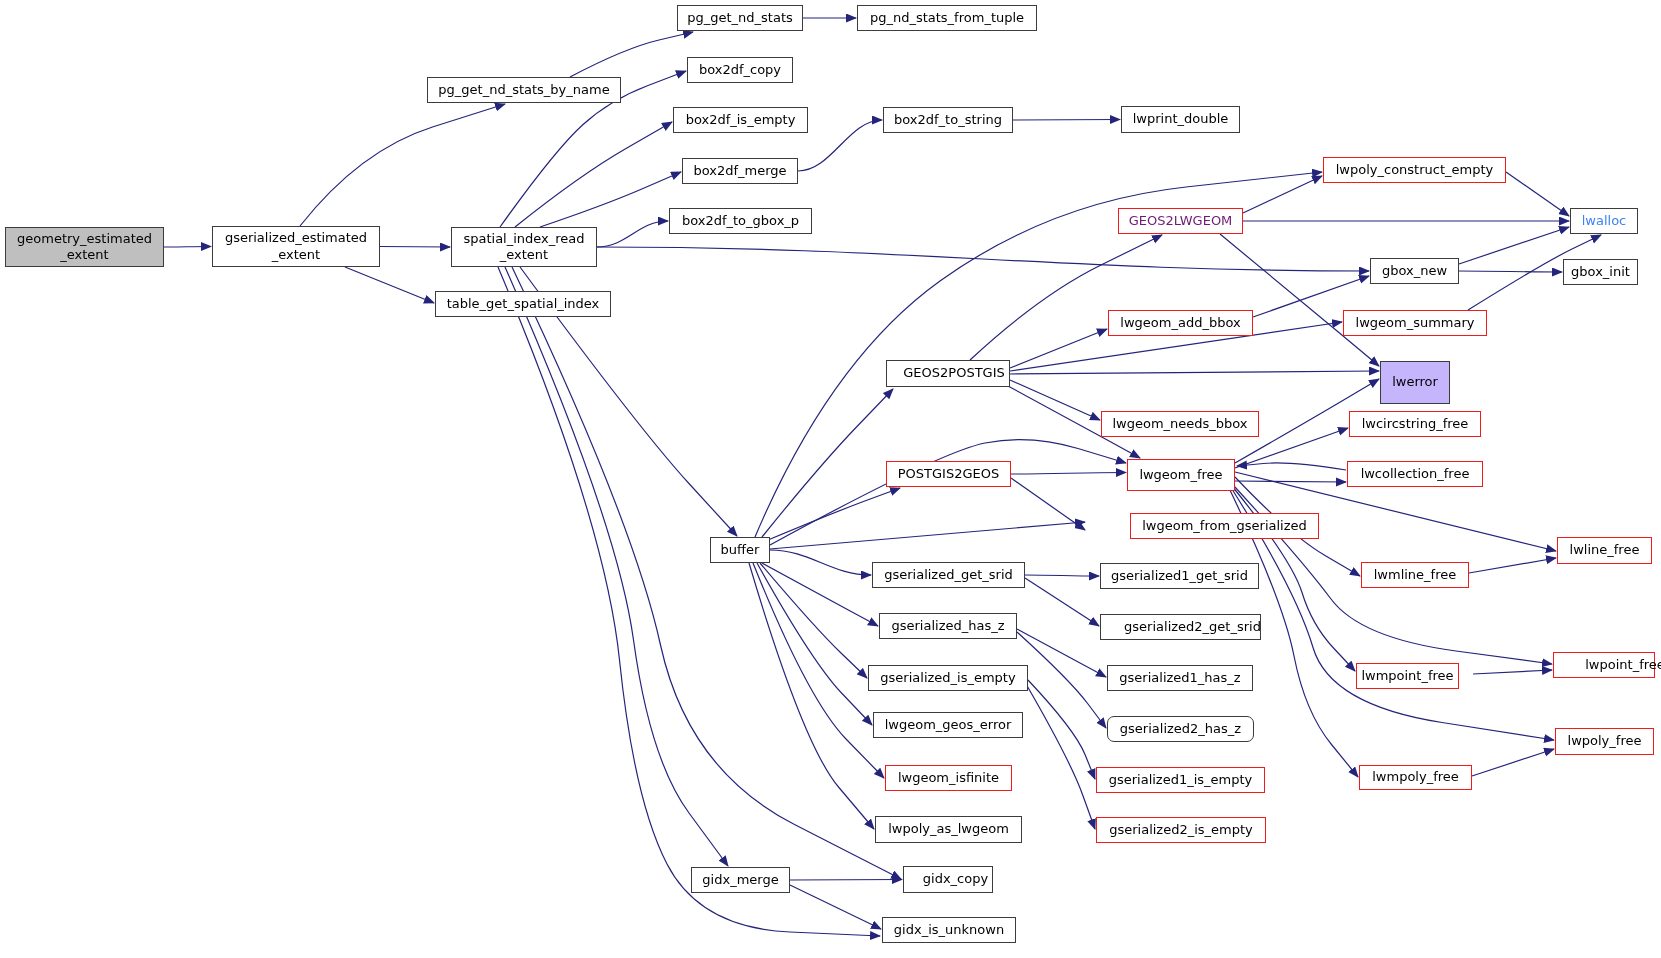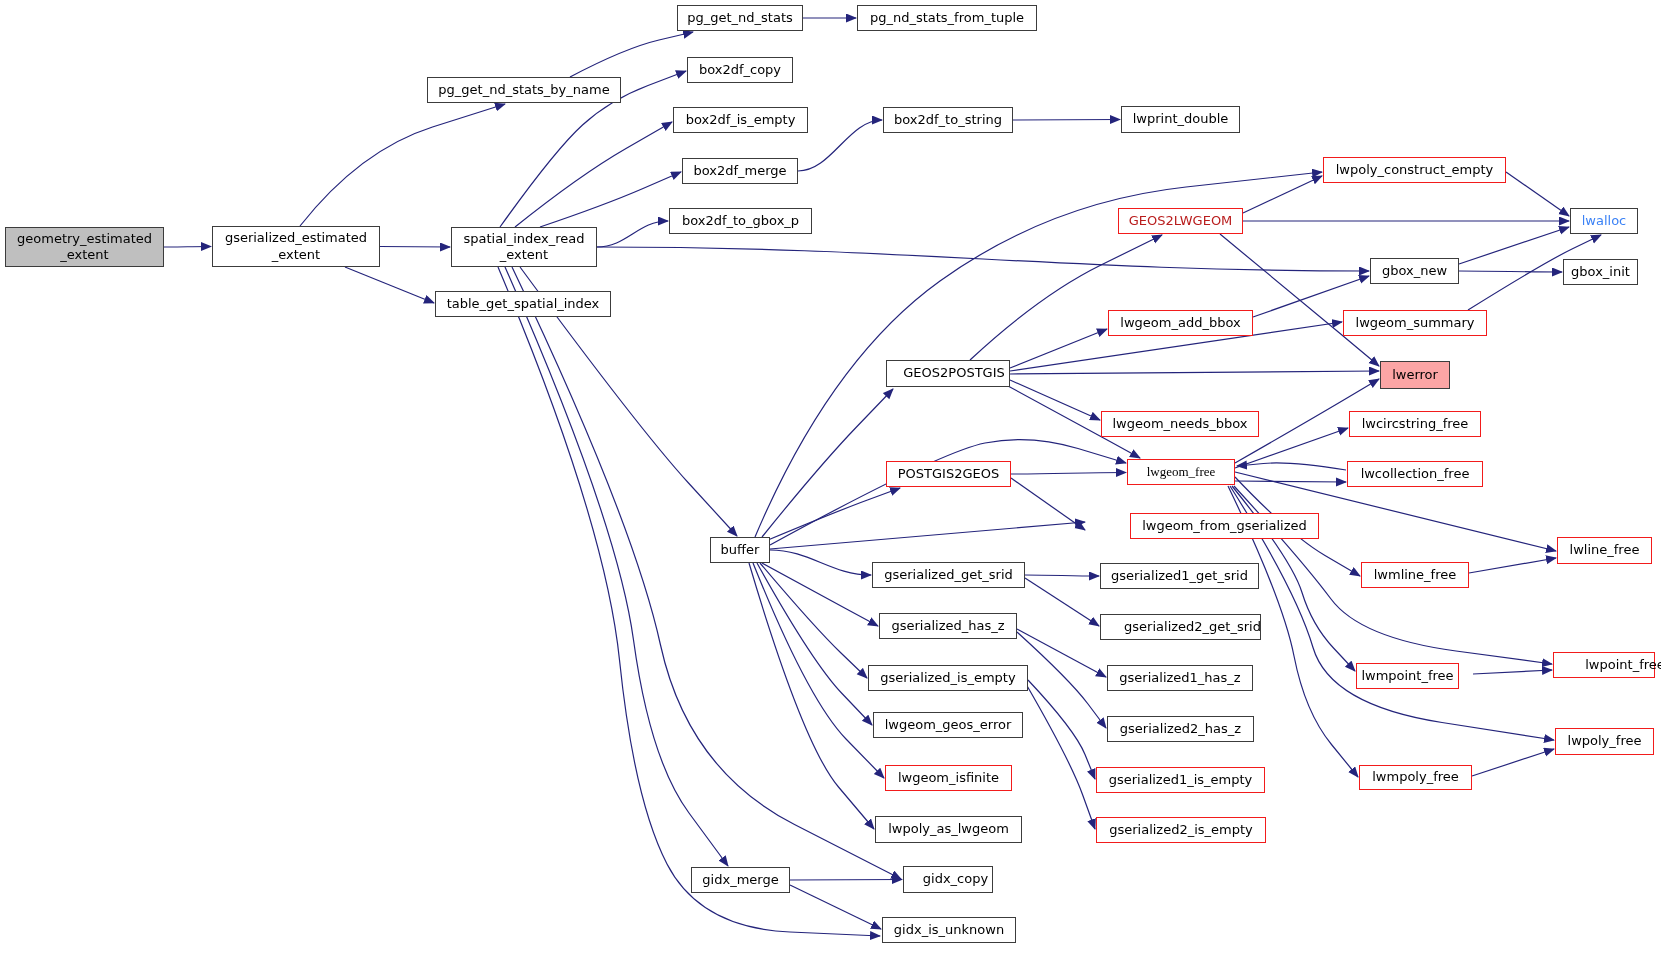--- a/index.html
+++ b/index.html
@@ -98,47 +98,47 @@
     <div class="node" style="left: 427px; top: 77px; width: 194px; height: 26px; border-color: rgb(60, 60, 60); background: rgb(255, 255, 255); color: rgb(0, 0, 0);">pg_get_nd_stats_by_name</div>
     <div class="node" style="left: 677px; top: 5px; width: 126px; height: 26px; border-color: rgb(60, 60, 60); background: rgb(255, 255, 255); color: rgb(0, 0, 0);">pg_get_nd_stats</div>
     <div class="node" style="left: 857px; top: 5px; width: 180px; height: 26px; border-color: rgb(60, 60, 60); background: rgb(255, 255, 255); color: rgb(0, 0, 0);">pg_nd_stats_from_tuple</div>
     <div class="node" style="left: 687px; top: 57px; width: 106px; height: 26px; border-color: rgb(60, 60, 60); background: rgb(255, 255, 255); color: rgb(0, 0, 0);">box2df_copy</div>
     <div class="node" style="left: 673px; top: 107px; width: 135px; height: 26px; border-color: rgb(60, 60, 60); background: rgb(255, 255, 255); color: rgb(0, 0, 0);">box2df_is_empty</div>
     <div class="node" style="left: 883px; top: 107px; width: 130px; height: 26px; border-color: rgb(60, 60, 60); background: rgb(255, 255, 255); color: rgb(0, 0, 0);">box2df_to_string</div>
     <div class="node" style="left: 1121px; top: 106px; width: 119px; height: 27px; border-color: rgb(60, 60, 60); background: rgb(255, 255, 255); color: rgb(0, 0, 0);">lwprint_double</div>
     <div class="node" style="left: 682px; top: 158px; width: 116px; height: 26px; border-color: rgb(60, 60, 60); background: rgb(255, 255, 255); color: rgb(0, 0, 0);">box2df_merge</div>
     <div class="node" style="left: 669px; top: 208px; width: 143px; height: 26px; border-color: rgb(60, 60, 60); background: rgb(255, 255, 255); color: rgb(0, 0, 0);">box2df_to_gbox_p</div>
     <div class="node" style="left: 1323px; top: 157px; width: 183px; height: 26px; border-color: rgb(242, 27, 27); background: rgb(255, 255, 255); color: rgb(0, 0, 0);">lwpoly_construct_empty</div>
-    <div class="node" style="left: 1118px; top: 208px; width: 125px; height: 26px; border-color: rgb(242, 27, 27); background: rgb(255, 255, 255); color: #b91c1c;">GEOS2LWGEOM</div>
+    <div class="node" style="left: 1118px; top: 208px; width: 125px; height: 26px; border-color: rgb(242, 27, 27); background: rgb(255, 255, 255); color: #701a75;">GEOS2LWGEOM</div>
     <div class="node" style="left: 1570px; top: 208px; width: 68px; height: 26px; border-color: rgb(60, 60, 60); background: rgb(255, 255, 255); color: #3b82f6;">lwalloc</div>
     <div class="node" style="left: 1370px; top: 258px; width: 89px; height: 26px; border-color: rgb(60, 60, 60); background: rgb(255, 255, 255); color: rgb(0, 0, 0);">gbox_new</div>
     <div class="node" style="left: 1563px; top: 259px; width: 75px; height: 26px; border-color: rgb(60, 60, 60); background: rgb(255, 255, 255); color: rgb(0, 0, 0);">gbox_init</div>
     <div class="node" style="left: 1108px; top: 310px; width: 145px; height: 26px; border-color: rgb(242, 27, 27); background: rgb(255, 255, 255); color: rgb(0, 0, 0);">lwgeom_add_bbox</div>
     <div class="node" style="left: 1343px; top: 310px; width: 144px; height: 26px; border-color: rgb(242, 27, 27); background: rgb(255, 255, 255); color: rgb(0, 0, 0);">lwgeom_summary</div>
     <div class="node" style="left: 886px; top: 360px; width: 124px; height: 27px; border-color: rgb(60, 60, 60); background: rgb(255, 255, 255); color: rgb(0, 0, 0); padding-left: 12px;">GEOS2POSTGIS</div>
-    <div class="node" style="left: 1380px; top: 361px; width: 70px; height: 28px; border-color: rgb(60, 60, 60); background: #fca5a5; color: rgb(0, 0, 0);">lwerror</div>
+    <div class="node" style="left: 1380px; top: 361px; width: 70px; height: 43px; border-color: rgb(60, 60, 60); background: #c4b5fd; color: rgb(0, 0, 0);">lwerror</div>
     <div class="node" style="left: 1101px; top: 411px; width: 158px; height: 26px; border-color: rgb(242, 27, 27); background: rgb(255, 255, 255); color: rgb(0, 0, 0);">lwgeom_needs_bbox</div>
     <div class="node" style="left: 1349px; top: 411px; width: 132px; height: 26px; border-color: rgb(242, 27, 27); background: rgb(255, 255, 255); color: rgb(0, 0, 0);">lwcircstring_free</div>
     <div class="node" style="left: 886px; top: 461px; width: 125px; height: 26px; border-color: rgb(242, 27, 27); background: rgb(255, 255, 255); color: rgb(0, 0, 0);">POSTGIS2GEOS</div>
-    <div class="node" style="left: 1127px; top: 459px; width: 108px; height: 26px; border-color: rgb(242, 27, 27); background: rgb(255, 255, 255); color: rgb(0, 0, 0); font-family: Liberation Serif, serif;">lwgeom_free</div>
+    <div class="node" style="left: 1127px; top: 459px; width: 108px; height: 32px; border-color: rgb(242, 27, 27); background: rgb(255, 255, 255); color: rgb(0, 0, 0);">lwgeom_free</div>
     <div class="node" style="left: 1347px; top: 461px; width: 136px; height: 26px; border-color: rgb(242, 27, 27); background: rgb(255, 255, 255); color: rgb(0, 0, 0);">lwcollection_free</div>
     <div class="node" style="left: 1086px; top: 513px; width: 189px; height: 26px; border-color: rgb(242, 27, 27); background: rgb(255, 255, 255); color: rgb(0, 0, 0); margin-left: 44px;">lwgeom_from_gserialized</div>
     <div class="node" style="left: 710px; top: 537px; width: 60px; height: 26px; border-color: rgb(60, 60, 60); background: rgb(255, 255, 255); color: rgb(0, 0, 0);">buffer</div>
     <div class="node" style="left: 1557px; top: 537px; width: 95px; height: 27px; border-color: rgb(242, 27, 27); background: rgb(255, 255, 255); color: rgb(0, 0, 0);">lwline_free</div>
     <div class="node" style="left: 872px; top: 562px; width: 153px; height: 26px; border-color: rgb(60, 60, 60); background: rgb(255, 255, 255); color: rgb(0, 0, 0);">gserialized_get_srid</div>
     <div class="node" style="left: 1100px; top: 563px; width: 159px; height: 26px; border-color: rgb(60, 60, 60); background: rgb(255, 255, 255); color: rgb(0, 0, 0);">gserialized1_get_srid</div>
     <div class="node" style="left: 1361px; top: 562px; width: 108px; height: 26px; border-color: rgb(242, 27, 27); background: rgb(255, 255, 255); color: rgb(0, 0, 0);">lwmline_free</div>
     <div class="node" style="left: 879px; top: 613px; width: 138px; height: 26px; border-color: rgb(60, 60, 60); background: rgb(255, 255, 255); color: rgb(0, 0, 0);">gserialized_has_z</div>
     <div class="node" style="left: 1100px; top: 614px; width: 161px; height: 26px; border-color: rgb(60, 60, 60); background: rgb(255, 255, 255); color: rgb(0, 0, 0); padding-left: 24px;">gserialized2_get_srid</div>
     <div class="node" style="left: 868px; top: 665px; width: 160px; height: 26px; border-color: rgb(60, 60, 60); background: rgb(255, 255, 255); color: rgb(0, 0, 0);">gserialized_is_empty</div>
     <div class="node" style="left: 1107px; top: 665px; width: 146px; height: 26px; border-color: rgb(60, 60, 60); background: rgb(255, 255, 255); color: rgb(0, 0, 0);">gserialized1_has_z</div>
     <div class="node" style="left: 1356px; top: 663px; width: 103px; height: 26px; border-color: rgb(242, 27, 27); background: rgb(255, 255, 255); color: rgb(0, 0, 0);">lwmpoint_free</div>
     <div class="node" style="left: 1553px; top: 652px; width: 102px; height: 26px; border-color: rgb(242, 27, 27); background: rgb(255, 255, 255); color: rgb(0, 0, 0); padding-left: 42px;">lwpoint_free</div>
     <div class="node" style="left: 873px; top: 712px; width: 150px; height: 26px; border-color: rgb(60, 60, 60); background: rgb(255, 255, 255); color: rgb(0, 0, 0);">lwgeom_geos_error</div>
-    <div class="node" style="left: 1107px; top: 716px; width: 147px; height: 26px; border-color: rgb(60, 60, 60); background: rgb(255, 255, 255); color: rgb(0, 0, 0);">gserialized2_has_z</div>
+    <div class="node" style="left: 1107px; top: 716px; width: 147px; height: 26px; border-color: rgb(60, 60, 60); background: rgb(255, 255, 255); color: rgb(0, 0, 0); border-radius: 7px;">gserialized2_has_z</div>
     <div class="node" style="left: 885px; top: 765px; width: 127px; height: 26px; border-color: rgb(242, 27, 27); background: rgb(255, 255, 255); color: rgb(0, 0, 0);">lwgeom_isfinite</div>
     <div class="node" style="left: 1096px; top: 767px; width: 169px; height: 26px; border-color: rgb(242, 27, 27); background: rgb(255, 255, 255); color: rgb(0, 0, 0);">gserialized1_is_empty</div>
     <div class="node" style="left: 875px; top: 816px; width: 147px; height: 27px; border-color: rgb(60, 60, 60); background: rgb(255, 255, 255); color: rgb(0, 0, 0);">lwpoly_as_lwgeom</div>
     <div class="node" style="left: 1096px; top: 817px; width: 170px; height: 26px; border-color: rgb(242, 27, 27); background: rgb(255, 255, 255); color: rgb(0, 0, 0);">gserialized2_is_empty</div>
     <div class="node" style="left: 1555px; top: 728px; width: 99px; height: 27px; border-color: rgb(242, 27, 27); background: rgb(255, 255, 255); color: rgb(0, 0, 0);">lwpoly_free</div>
     <div class="node" style="left: 1359px; top: 765px; width: 113px; height: 25px; border-color: rgb(242, 27, 27); background: rgb(255, 255, 255); color: rgb(0, 0, 0);">lwmpoly_free</div>
     <div class="node" style="left: 691px; top: 867px; width: 99px; height: 26px; border-color: rgb(60, 60, 60); background: rgb(255, 255, 255); color: rgb(0, 0, 0);">gidx_merge</div>
     <div class="node" style="left: 903px; top: 866px; width: 90px; height: 27px; border-color: rgb(60, 60, 60); background: rgb(255, 255, 255); color: rgb(0, 0, 0); padding-left: 15px;">gidx_copy</div>
     <div class="node" style="left: 882px; top: 917px; width: 134px; height: 26px; border-color: rgb(60, 60, 60); background: rgb(255, 255, 255); color: rgb(0, 0, 0);">gidx_is_unknown</div>
   </div>

